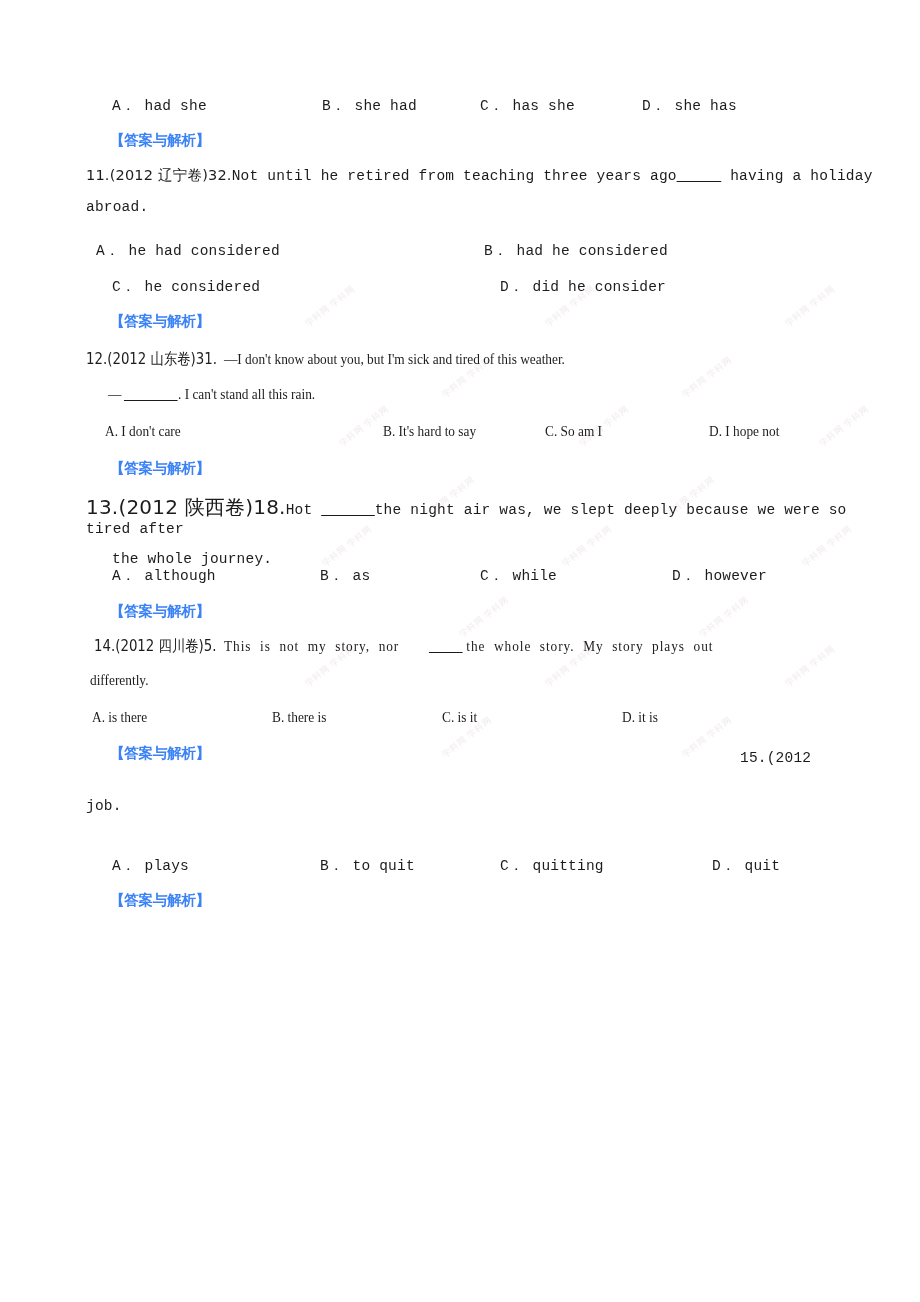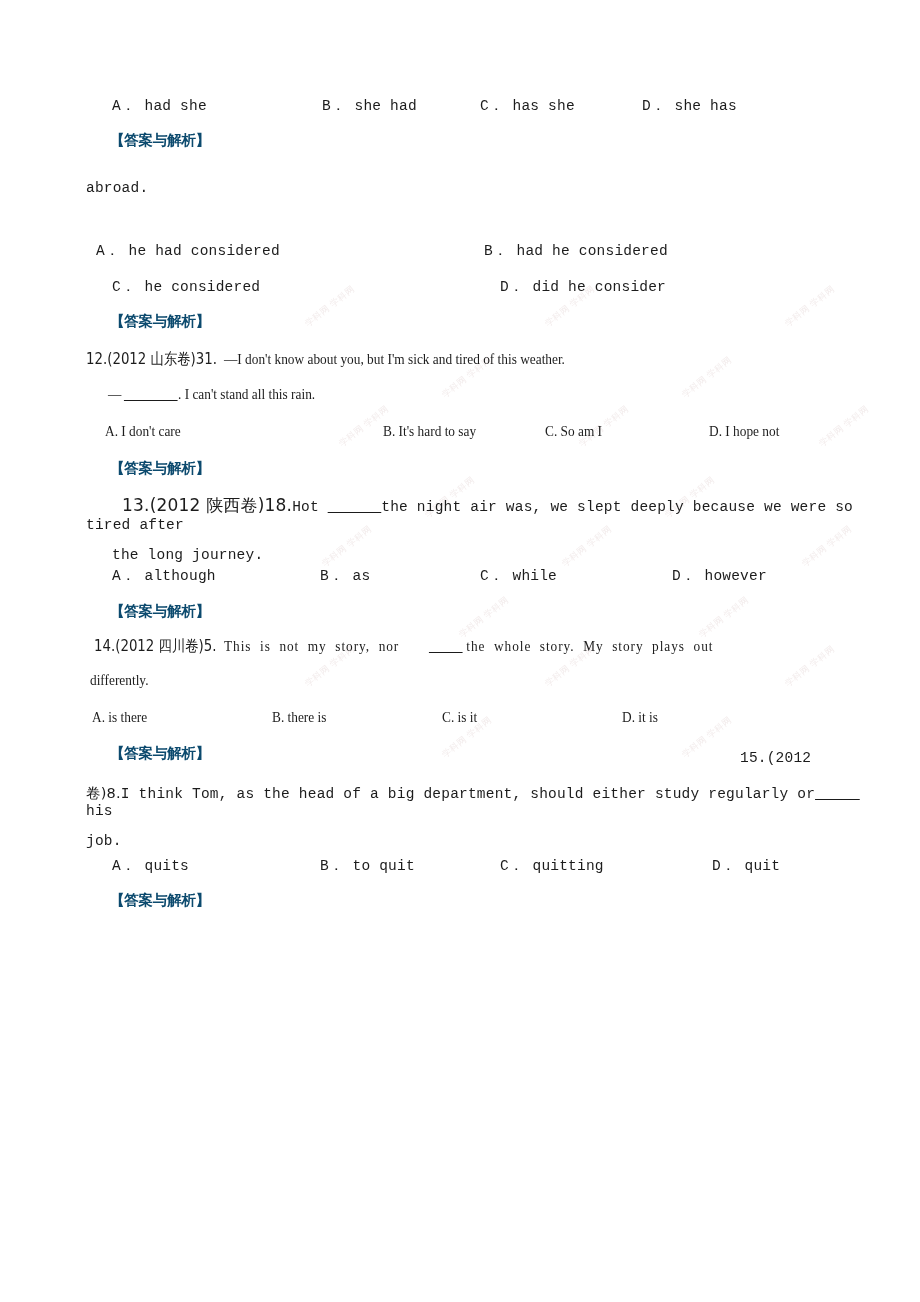--- a/index.html
+++ b/index.html
@@ -75,21 +75,21 @@
   .cjk {
     font-family: "DejaVu Sans", "Liberation Sans", sans-serif;
   }
 
   
   .answer-tag {
     position: absolute;
     font-family: Liberation Mono, monospace;
     font-size: 14.5px;
     font-weight: bold;
-    color: #0c4a6e;
+    color: #3b82f6;
     white-space: nowrap;
     letter-spacing: -0.2px;
   }
 
   
   .opt-row { position: absolute; width: 800px; height: 20px; }
   .opt { position: absolute; white-space: pre; }
 
   .ul { text-decoration: underline; }
 </style>
@@ -126,20 +126,23 @@
     <div class="opt-row" style="left:112px; top:96px;">
       <span class="opt mono" style="left:0px;">A． had she</span>
       <span class="opt mono" style="left:210px;">B． she had</span>
       <span class="opt mono" style="left:368px;">C． has she</span>
       <span class="opt mono" style="left:530px;">D． she has</span>
     </div>
 
     <div class="answer-tag" style="left:110px; top:131px;">【答案与解析】</div>
 
     <div class="blk" style="left:86px; top:166px; width:790px;">
+      <div class="mono" style="white-space:normal;">
+        <span class="cjk" style="font-size:14.5px;">11.(2012 辽宁卷)32.</span><span>Not until he retired from teaching three years ago</span><span class="ul">_____</span><span> having a holiday</span>
+      </div>
       <div class="mono" style="margin-top:14px;">abroad.</div>
     </div>
 
     <div class="opt-row" style="left:96px; top:241px;">
       <span class="opt mono" style="left:0px;">A． he had considered</span>
       <span class="opt mono" style="left:388px;">B． had he considered</span>
     </div>
     <div class="opt-row" style="left:112px; top:277px;text-align:center;">
       <span class="opt mono" style="left:0px;">C． he considered</span>
       <span class="opt mono" style="left:388px;">D． did he consider</span>
@@ -161,23 +164,23 @@
       <span class="opt cond" style="left:0px;">A. I don't care</span>
       <span class="opt cond" style="left:278px;">B. It's hard to say</span>
       <span class="opt cond" style="left:440px;">C. So am I</span>
       <span class="opt cond" style="left:604px;">D. I hope not</span>
     </div>
 
     <div class="answer-tag" style="left:110px; top:459px;">【答案与解析】</div>
 
     <div class="blk" style="left:86px; top:494px; width:800px;">
       <div class="mono" style="white-space:normal;">
-        <span class="cjk" style="font-size:17px;margin-left:36px;">13.(2012 陕西卷)18.</span><span>Hot </span><span class="ul">______</span><span>the night air was, we slept deeply because we were so tired after</span>
-      </div>
-      <div class="mono" style="margin-top:14px; margin-left:26px;">the long journey.</div>
+        <span class="cjk" style="font-size:20px;">13.(2012 陕西卷)18.</span><span>Hot </span><span class="ul">______</span><span>the night air was, we slept deeply because we were so tired after</span>
+      </div>
+      <div class="mono" style="margin-top:14px; margin-left:26px;">the whole journey.</div>
     </div>
 
     <div class="opt-row" style="left:112px; top:566px;">
       <span class="opt mono" style="left:0px;">A． although</span>
       <span class="opt mono" style="left:208px;">B． as</span>
       <span class="opt mono" style="left:368px;">C． while</span>
       <span class="opt mono" style="left:560px;">D． however</span>
     </div>
 
     <div class="answer-tag" style="left:110px; top:602px;">【答案与解析】</div>
@@ -195,28 +198,25 @@
       <span class="opt cond" style="left:180px;">B. there is</span>
       <span class="opt cond" style="left:350px;">C. is it</span>
       <span class="opt cond" style="left:530px;">D. it is</span>
     </div>
 
     <div class="answer-tag" style="left:110px; top:744px;">【答案与解析】</div>
 
     <div class="blk mono" style="left:740px; top:750px;">15.(2012</div>
 
     <div class="blk" style="left:86px; top:784px; width:800px;">
-      <div class="mono" style="white-space:normal;">
-        <span class="cjk" style="font-size:14.5px;">卷)8.</span><span>I think Tom, as the head of a big department, should either study regularly or</span><span class="ul">_____</span><span> his</span>
-      </div>
       <div class="mono" style="margin-top:14px;">job.</div>
     </div>
 
     <div class="opt-row" style="left:112px; top:856px;">
-      <span class="opt mono" style="left:0px;">A． quits</span>
+      <span class="opt mono" style="left:0px;">A． plays</span>
       <span class="opt mono" style="left:208px;">B． to quit</span>
       <span class="opt mono" style="left:388px;">C． quitting</span>
       <span class="opt mono" style="left:600px;">D． quit</span>
     </div>
 
     <div class="answer-tag" style="left:110px; top:891px;">【答案与解析】</div>
 
   </div>
 </div>
 

